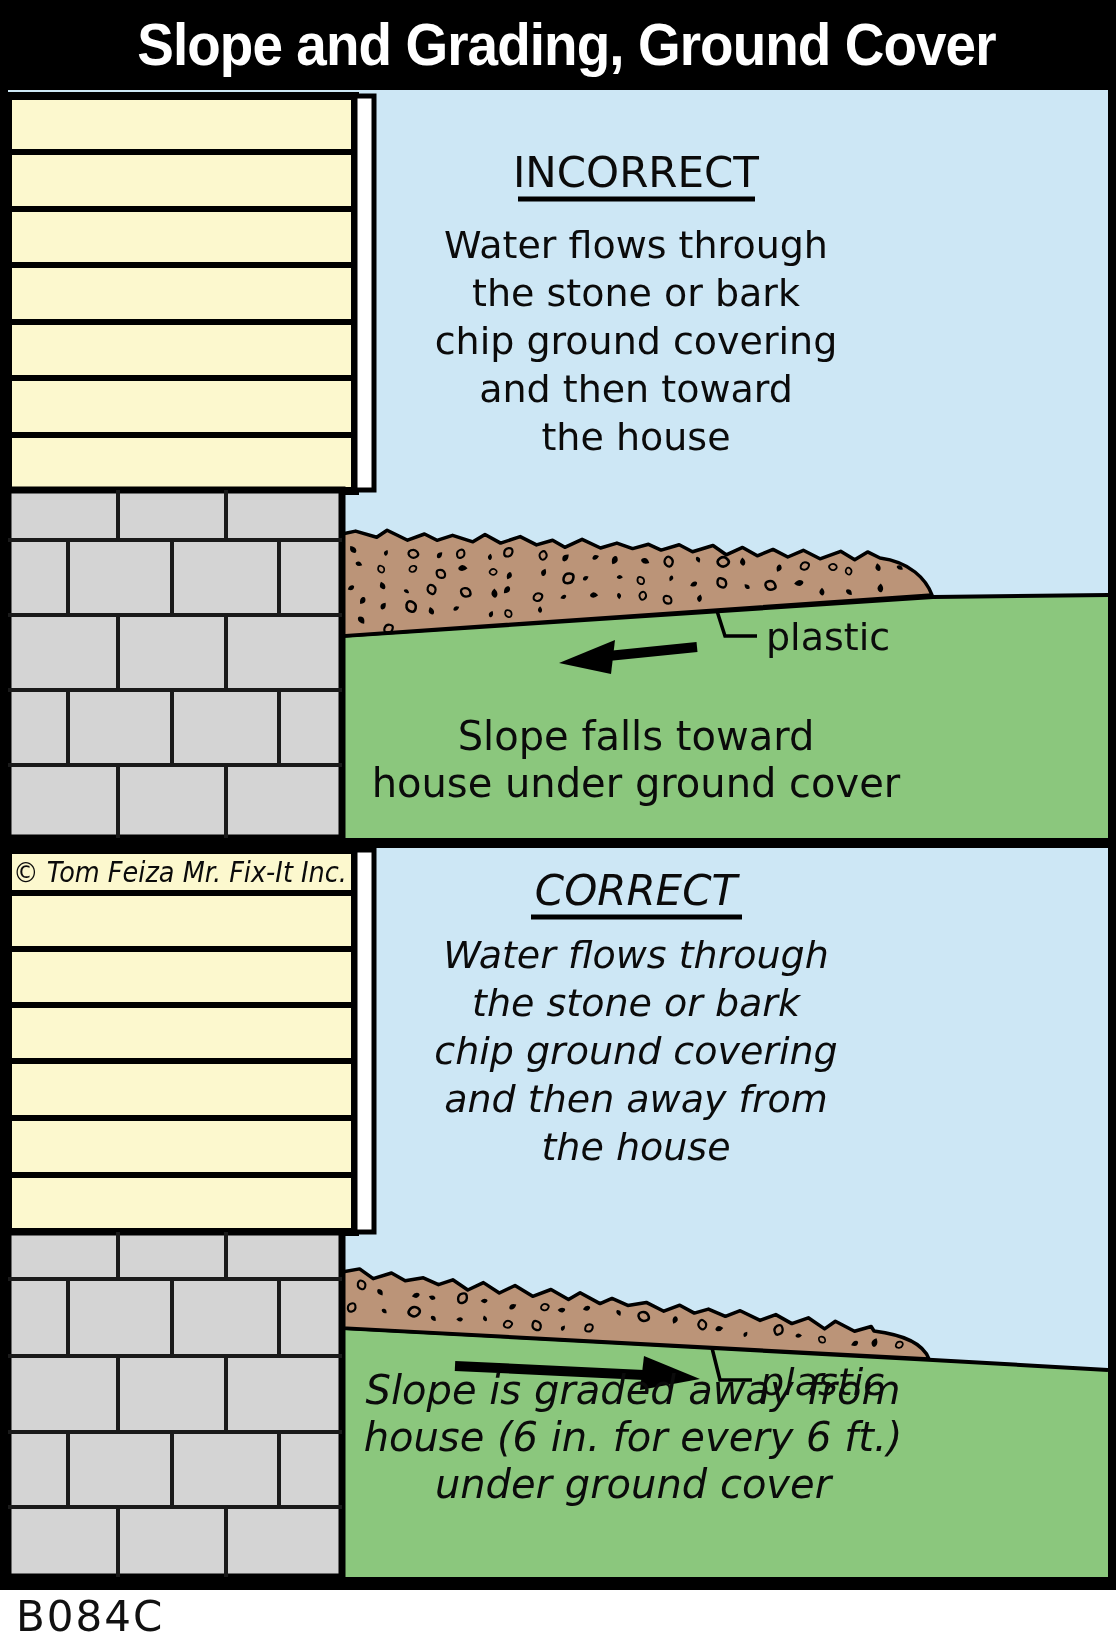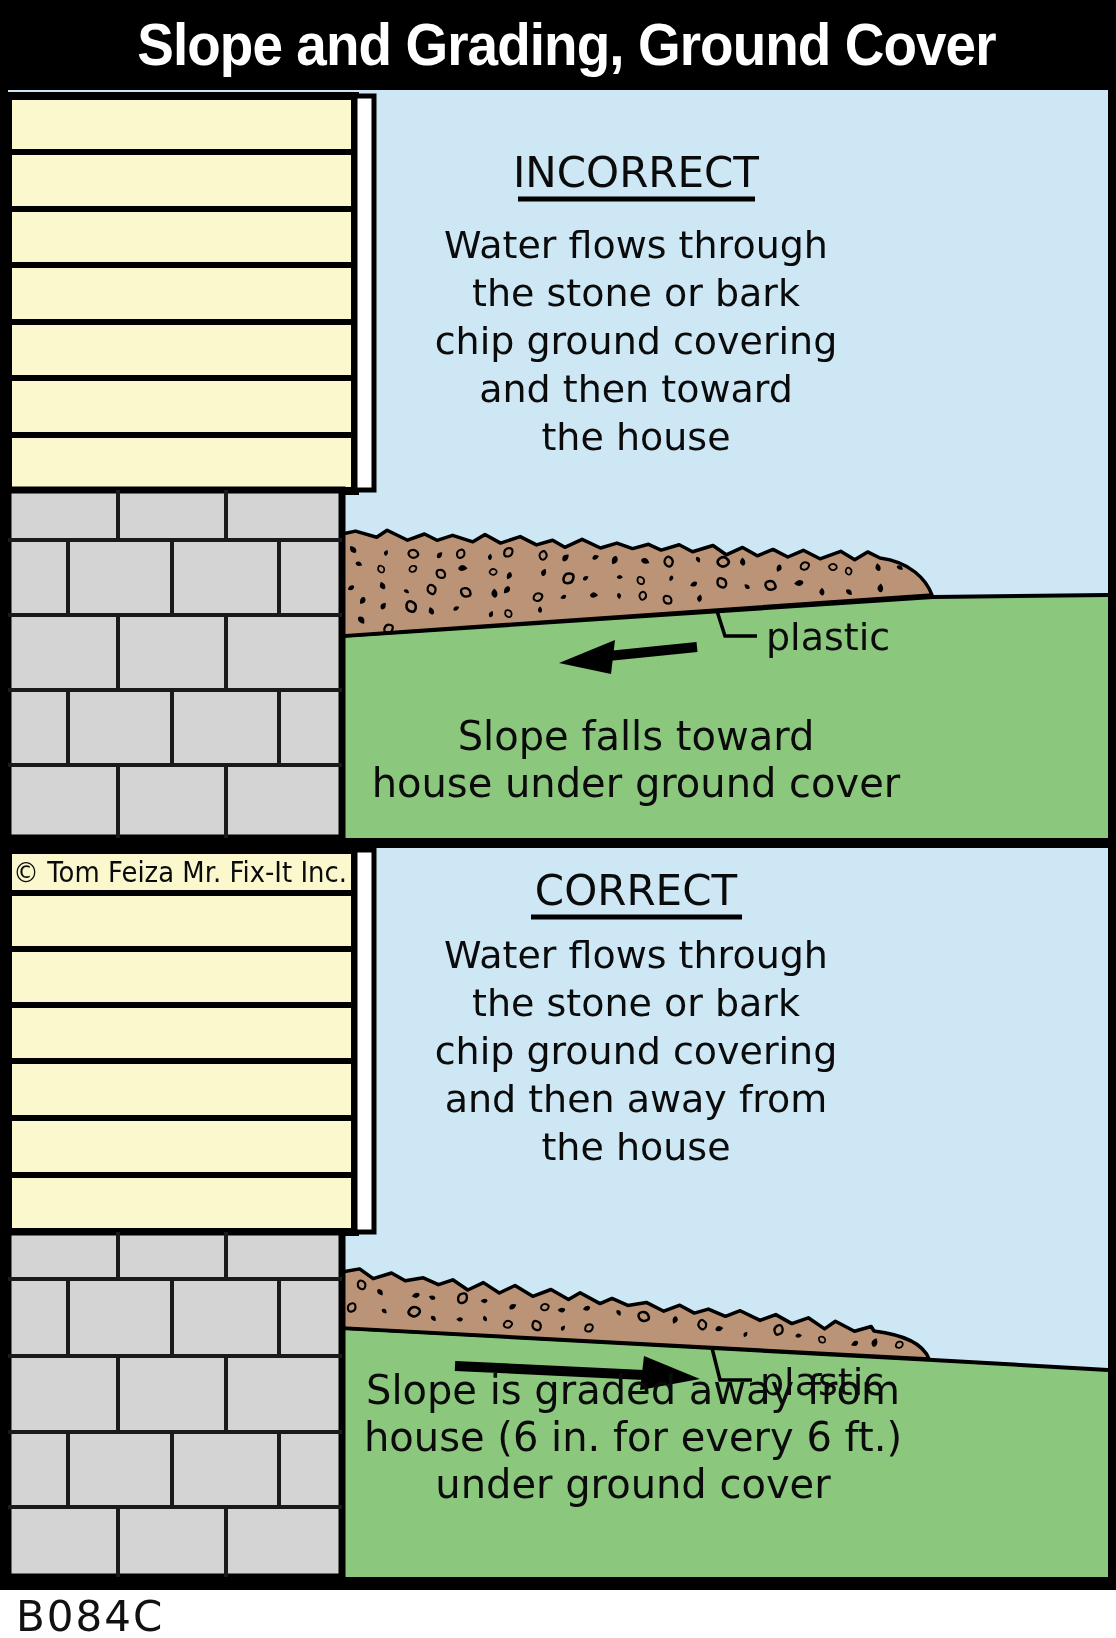--- a/index.html
+++ b/index.html
@@ -5,21 +5,21 @@
   html,body{margin:0;padding:0;background:#fff;}
   .canvas{position:relative;width:1116px;height:1638px;background:#fff;overflow:hidden;
           font-family:"DejaVu Sans",sans-serif;}
   .frame{position:absolute;left:0;top:0;width:1116px;height:1590px;background:#000;}
   .title-bar{position:absolute;left:0;top:0;width:1116px;height:90px;display:flex;
              align-items:center;justify-content:center;margin-left:8px;}
   .title-text{color:#fff;font-family:"Liberation Sans",sans-serif;font-weight:700;
               font-size:59px;letter-spacing:-1px;transform:scaleX(0.93);white-space:nowrap;}
   .panel{position:absolute;left:8px;width:1100px;}
   .panel-top{top:90px;height:748px;}
-  .panel-bottom{top:848px;height:729px;}
+  .panel-bottom{top:848px;height:729px;font-style:italic;}
   .panel svg{display:block;width:100%;height:100%;}
   svg text{font-family:"DejaVu Sans",sans-serif;fill:#0b0b0b;}
   .hand{letter-spacing:0px;}
   .fig-id{position:absolute;left:16px;top:1592px;font-size:42px;letter-spacing:2px;
           color:#111;font-family:"DejaVu Sans",sans-serif;}
 </style>
 </head>
 <body>
 
 <div class="canvas">

